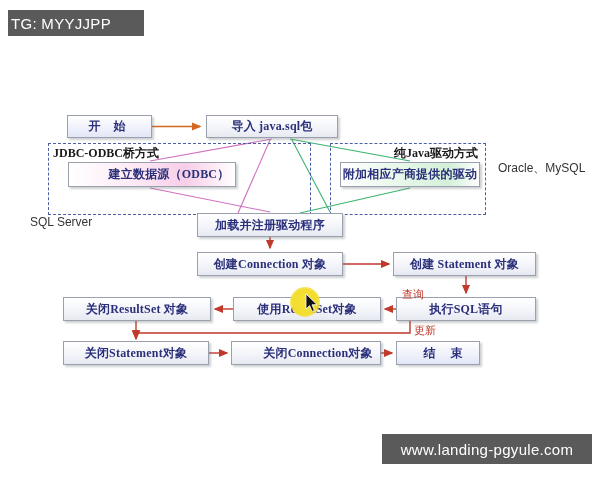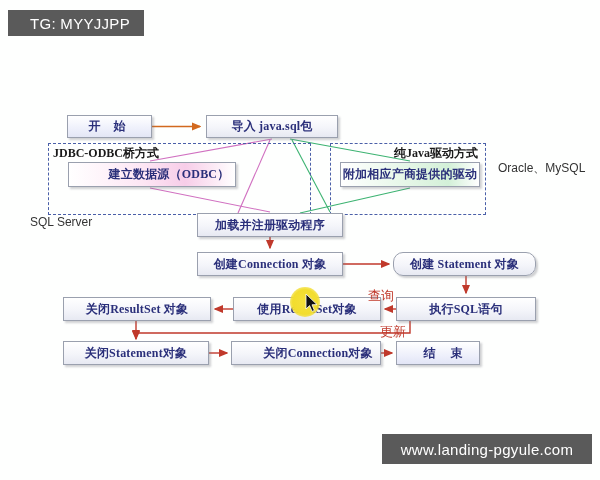--- a/index.html
+++ b/index.html
@@ -9,21 +9,21 @@
     font-family:"Liberation Sans","DejaVu Sans",sans-serif;
   }
   #stage{position:absolute;inset:0;background:#fefffe;}
 
   
   .banner{
     position:absolute;background:#5a5a5a;color:#ffffff;
     display:flex;align-items:center;justify-content:center;
     font-size:15px;letter-spacing:.3px;white-space:nowrap;
   }
-  #tag-banner{left:8px;top:10px;width:136px;height:26px;justify-content:flex-start;padding-left:22px;box-sizing:border-box;}
+  #tag-banner{left:8px;top:10px;width:136px;height:26px;justify-content:flex-start;padding-left:3px;box-sizing:border-box;}
   #wm-banner{left:382px;top:434px;width:210px;height:30px;font-size:15px;}
 
   
   #diagram{position:absolute;left:0;top:95px;width:600px;height:300px;}
   #wires{position:absolute;left:0;top:0;width:600px;height:300px;}
 
   
   .group{
     position:absolute;border:1px dashed #4a5fa8;box-sizing:border-box;
     background:transparent;
@@ -72,32 +72,32 @@
     letter-spacing:5px;
   }
 
   
   #n-start   {left:67px; top:20px; width:85px;  height:23px;}
   #n-import  {left:206px;top:20px; width:132px; height:23px;}
   #n-odbc    {left:68px; top:67px; width:168px; height:25px;padding-left:34px;}
   #n-driver  {left:340px;top:67px; width:140px; height:25px;}
   #n-load    {left:197px;top:118px;width:146px; height:24px;}
   #n-conn    {left:197px;top:157px;width:146px; height:24px;}
-  #n-stmt    {left:393px;top:157px;width:143px; height:24px;border-radius:10px;}
+  #n-stmt    {left:393px;top:157px;width:143px; height:24px;}
   #n-exec    {left:396px;top:202px;width:140px; height:24px;}
   #n-useRs   {left:233px;top:202px;width:148px; height:24px;}
   #n-closeRs {left:63px; top:202px;width:148px; height:24px;}
   #n-closeSt {left:63px; top:246px;width:146px; height:24px;}
   #n-closeCn {left:231px;top:246px;width:150px; height:24px;padding-left:24px;}
   #n-end     {left:396px;top:246px;width:84px;  height:24px;}
 
   
   .edge-label{
-    position:absolute;font-size:13px;color:#c0392b;
-    font-family:"Liberation Sans","DejaVu Sans",sans-serif;white-space:nowrap;
+    position:absolute;font-size:11px;color:#c0392b;
+    font-family:"Liberation Sans","DejaVu Sans",sans-serif;white-space:nowrap;margin-left:34px;
   }
   #lbl-query {left:368px;top:192px;}
   #lbl-update{left:380px;top:228px;}
 
   
   #cursor-highlight{
     position:absolute;left:290px;top:192px;width:30px;height:30px;border-radius:50%;
     background:radial-gradient(circle,#f5e13a 0%,#f2dd2e 58%,rgba(242,221,46,.55) 78%,rgba(242,221,46,0) 100%);
   }
   #mouse-cursor{position:absolute;left:305px;top:198px;width:14px;height:20px;}

